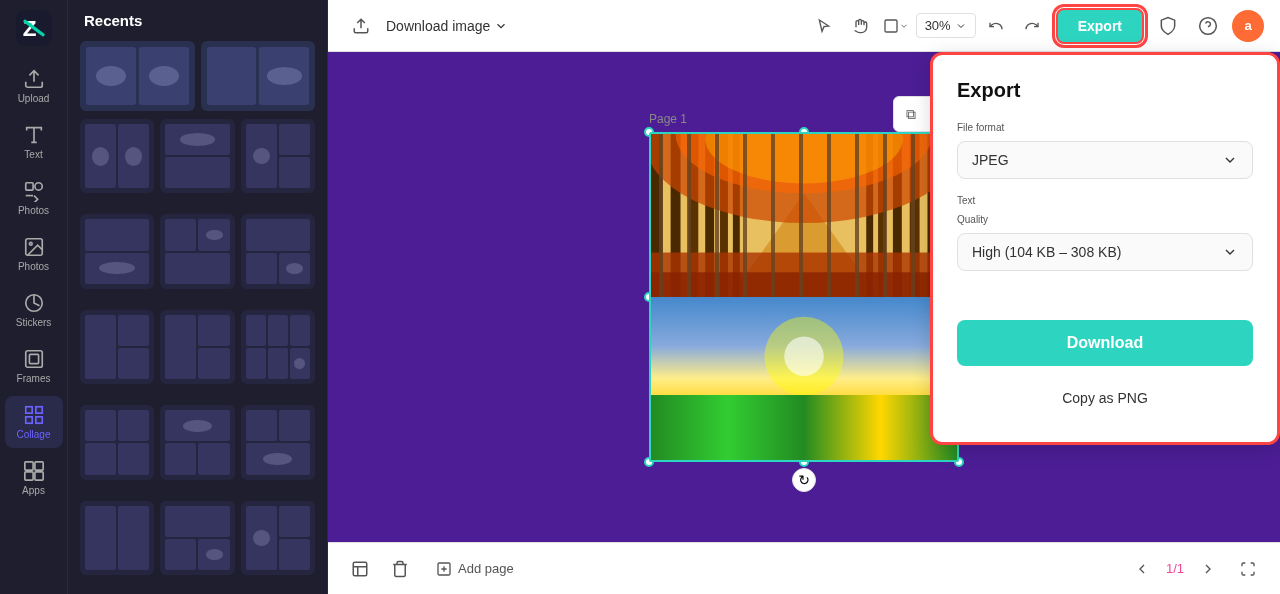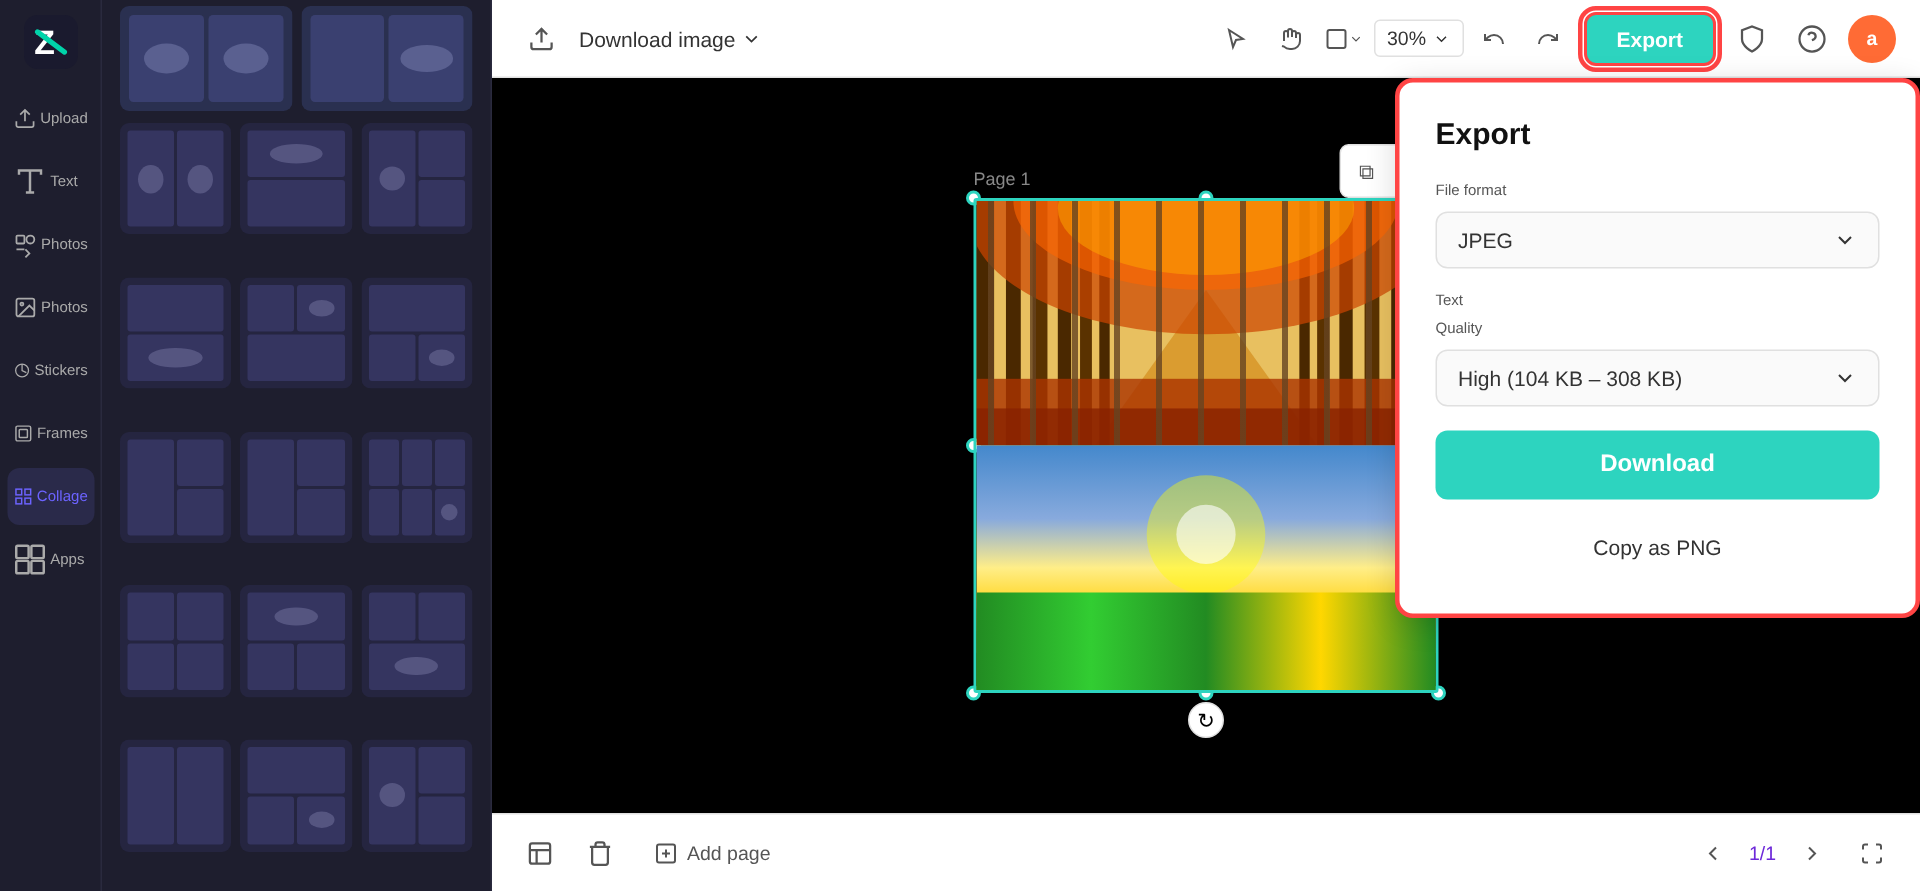--- a/index.html
+++ b/index.html
@@ -16,21 +16,21 @@
       gap: 4px;
       border-right: 1px solid #2a2a3e;
       flex-shrink: 0;
     }
     .sidebar-logo {
       width: 40px; height: 40px;
       display: flex; align-items: center; justify-content: center;
       margin-bottom: 8px;
     }
     .sidebar-item {
-      display: flex; flex-direction: row; align-items: center;
+      display: flex; flex-direction: column; align-items: center;
       gap: 3px; padding: 8px 4px; border-radius: 8px;
       cursor: pointer; width: 58px; color: #aaa;
       font-size: 10px; text-align: center;
     }
     .sidebar-item:hover, .sidebar-item.active { background: #2a2a4a; color: #fff; }
     .sidebar-item.active { color: #6c63ff; }
     .sidebar-item svg { width: 22px; height: 22px; }
     .sidebar-item-label { font-size: 10px; }
 
     
@@ -141,21 +141,21 @@
       background: #ff6b35;
       display: flex; align-items: center; justify-content: center;
       color: #fff; font-size: 13px; font-weight: 600;
       cursor: pointer;
     }
 
     
     .canvas-area {
       position: absolute;
       top: 52px; left: 0; right: 0; bottom: 52px;
-      background: #000000;
+      background: #4c1d95;
       display: flex;
       align-items: center;
       justify-content: center;
     }
     .canvas-frame {
       position: relative;
       width: 310px;
       height: 330px;
     }
     .page-label {
@@ -260,21 +260,21 @@
       cursor: pointer; color: #555; background: transparent; border: none;
     }
     .add-page-btn {
       display: flex; align-items: center; gap: 6px;
       color: #555; font-size: 13px; cursor: pointer;
       padding: 6px 12px; border-radius: 6px;
     }
     .page-nav {
       margin-left: auto;
       display: flex; align-items: center; gap: 8px;
-      font-size: 13px; color: #6d28d9;
+      font-size: 13px; color: #ec4899;
     }
 
     
     .export-panel {
       position: absolute;
       top: 52px; right: 0;
       width: 350px;
       background: #fff;
       border: 3px solid #ff4444;
       border-radius: 12px;
@@ -303,20 +303,21 @@
     .download-btn {
       width: 100%;
       background: #2dd4bf;
       color: #fff;
       border: none;
       border-radius: 8px;
       padding: 14px;
       font-size: 16px; font-weight: 600;
       cursor: pointer;
       margin-bottom: 12px;
+      margin-top: 33px;
     }
     .copy-png-btn {
       width: 100%;
       background: transparent;
       color: #333;
       border: none;
       border-radius: 8px;
       padding: 12px;
       font-size: 14px; font-weight: 500;
       cursor: pointer;
@@ -413,20 +414,21 @@
       <rect x="2" y="2" width="9" height="9" rx="1"></rect>
       <rect x="13" y="2" width="9" height="9" rx="1"></rect>
       <rect x="2" y="13" width="9" height="9" rx="1"></rect>
       <rect x="13" y="13" width="9" height="9" rx="1"></rect>
     </svg>
     <span class="sidebar-item-label">Apps</span>
   </div>
 </div>
 
 <div class="left-panel">
+  <div class="left-panel-header">Recents</div>
 
   <div style="display:flex; gap:6px; padding:4px 12px 4px;">
     <div class="template-thumb" style="flex:1; height:70px;">
       <div style="width:100%;height:100%;background:#2a3050;display:grid;grid-template-columns:1fr 1fr;gap:3px;padding:6px;">
         <div style="background:#3a4070;border-radius:3px;display:flex;align-items:center;justify-content:center;">
           <div style="width:60%;height:35%;background:#5a6090;border-radius:50%;"></div>
         </div>
         <div style="background:#3a4070;border-radius:3px;display:flex;align-items:center;justify-content:center;">
           <div style="width:60%;height:35%;background:#5a6090;border-radius:50%;"></div>
         </div>

